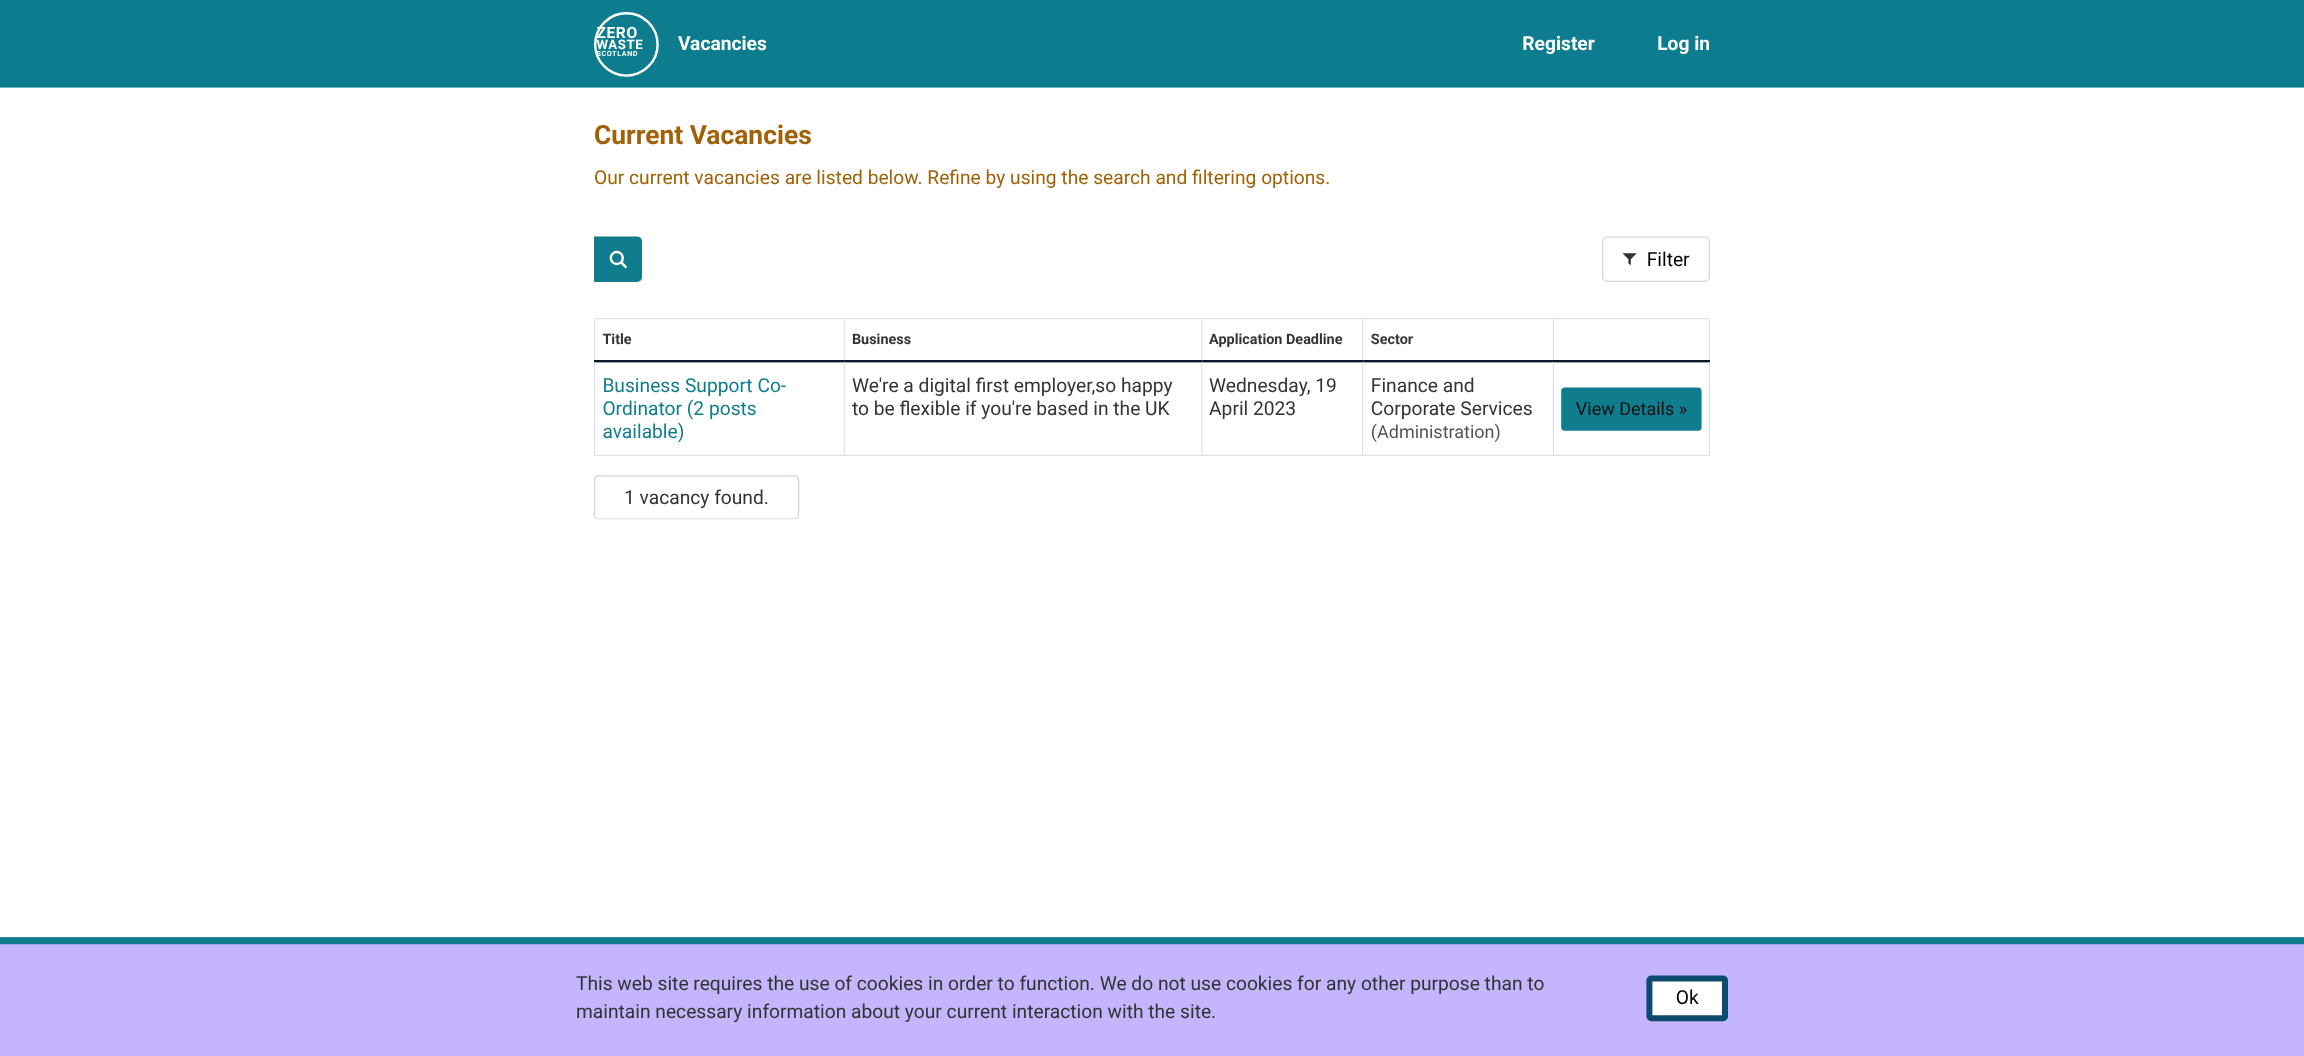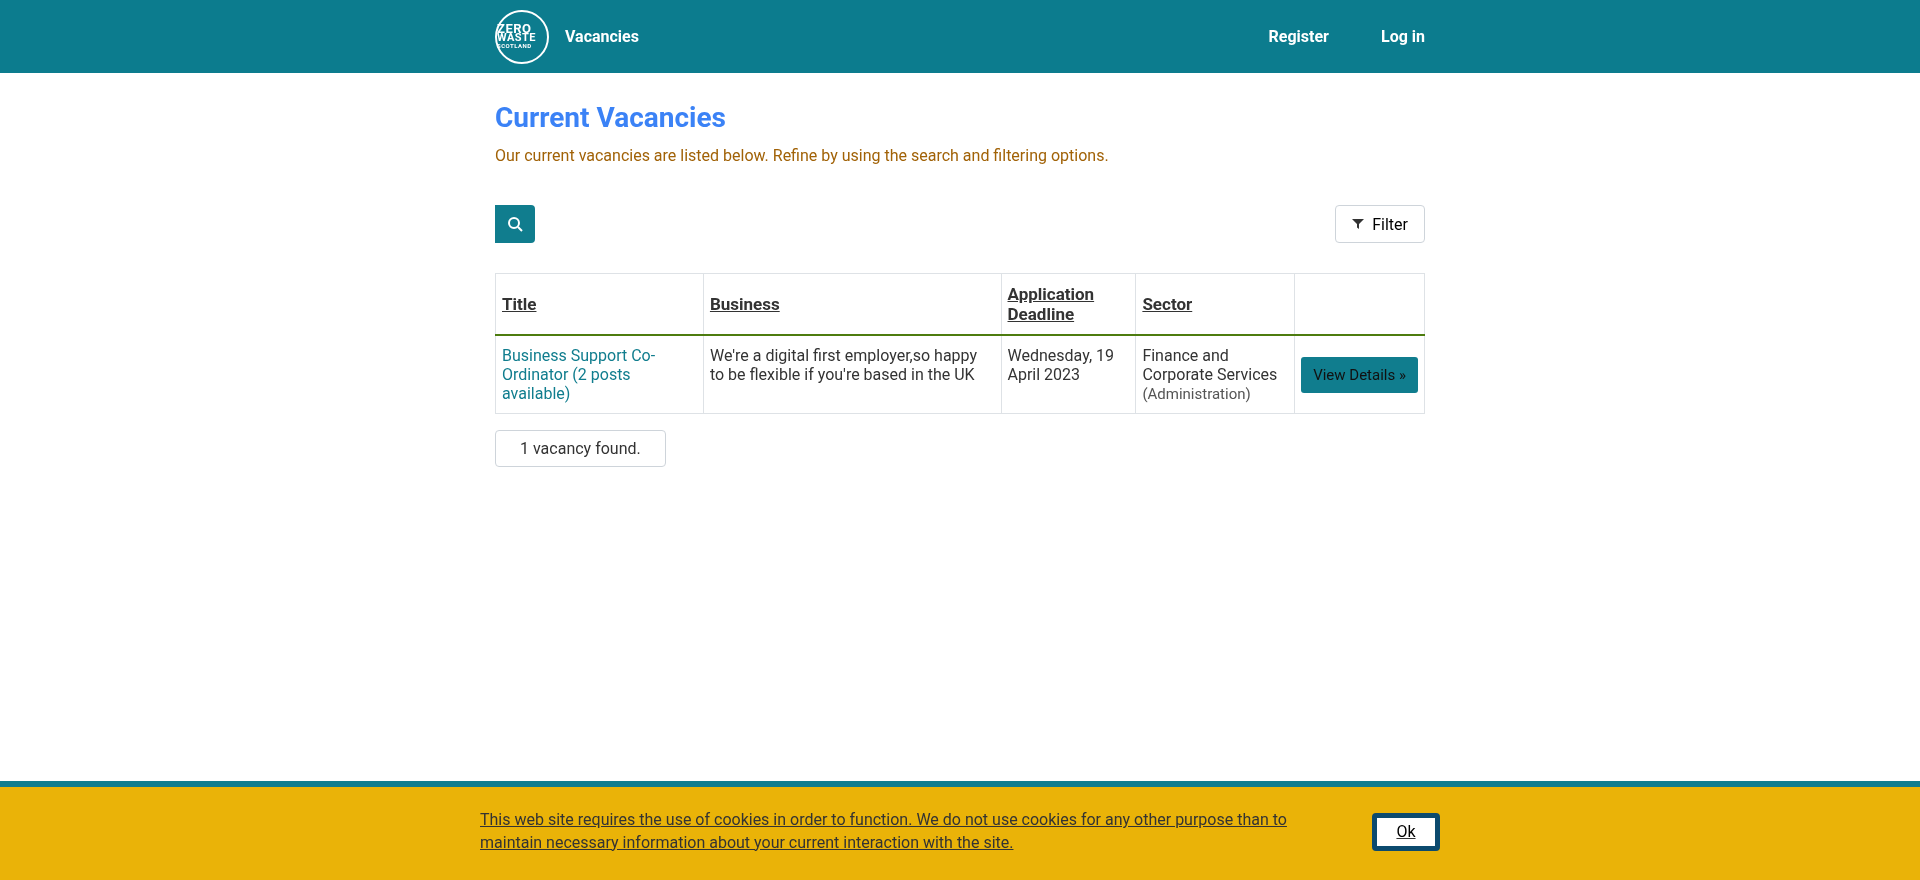--- a/index.html
+++ b/index.html
@@ -71,22 +71,22 @@
 .header-right {
   display: flex;
   gap: 52px;
 }
 
 .main {
   padding-top: 28px;
 }
 
 h1 {
-  color: #3b82f6;
-  font-size: 28px;
+  color: #a16207;
+  font-size: 22px;
   font-weight: 700;
   margin-bottom: 12px;
 }
 
 .subtitle {
   font-size: 16px;
   color: #a16207;
   margin-bottom: 40px;
 }
 
@@ -149,24 +149,23 @@
 
 .table th, .table td {
   padding: 10px 6px;
   text-align: left;
   border-bottom: 1px solid #dee2e6;
   vertical-align: middle;
 }
 
 .table th {
   font-weight: 700;
-  font-size: 17px;
+  font-size: 12px;
   border-right: 1px solid #dee2e6;
-  border-bottom: 2px solid #4d7c0f;
-  text-decoration: underline;
+  border-bottom: 2px solid #0f172a;
 }
 .table th:last-child { border-right: none; }
 
 .table td {
   border-right: 1px solid #dee2e6;
   font-size: 16px;
   vertical-align: top;
 }
 .table td:last-child { border-right: none; vertical-align: middle; }
 
@@ -214,23 +213,22 @@
   left: 0;
   right: 0;
 }
 
 .teal-bar {
   height: 6px;
   background: #107d8e;
 }
 
 .cookie-bar {
-  background: #eab308;
+  background: #c4b5fd;
   padding: 22px 0 26px 0;
-  text-decoration: underline;
 }
 
 .cookie-inner {
   max-width: 960px;
   margin: 0 auto;
   display: flex;
   justify-content: space-between;
   align-items: center;
   gap: 60px;
 }

